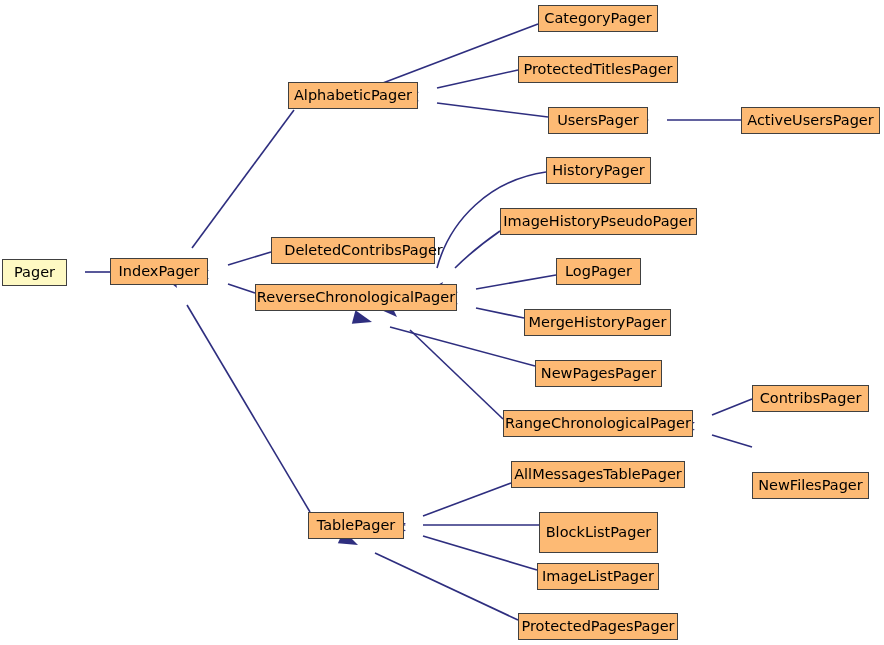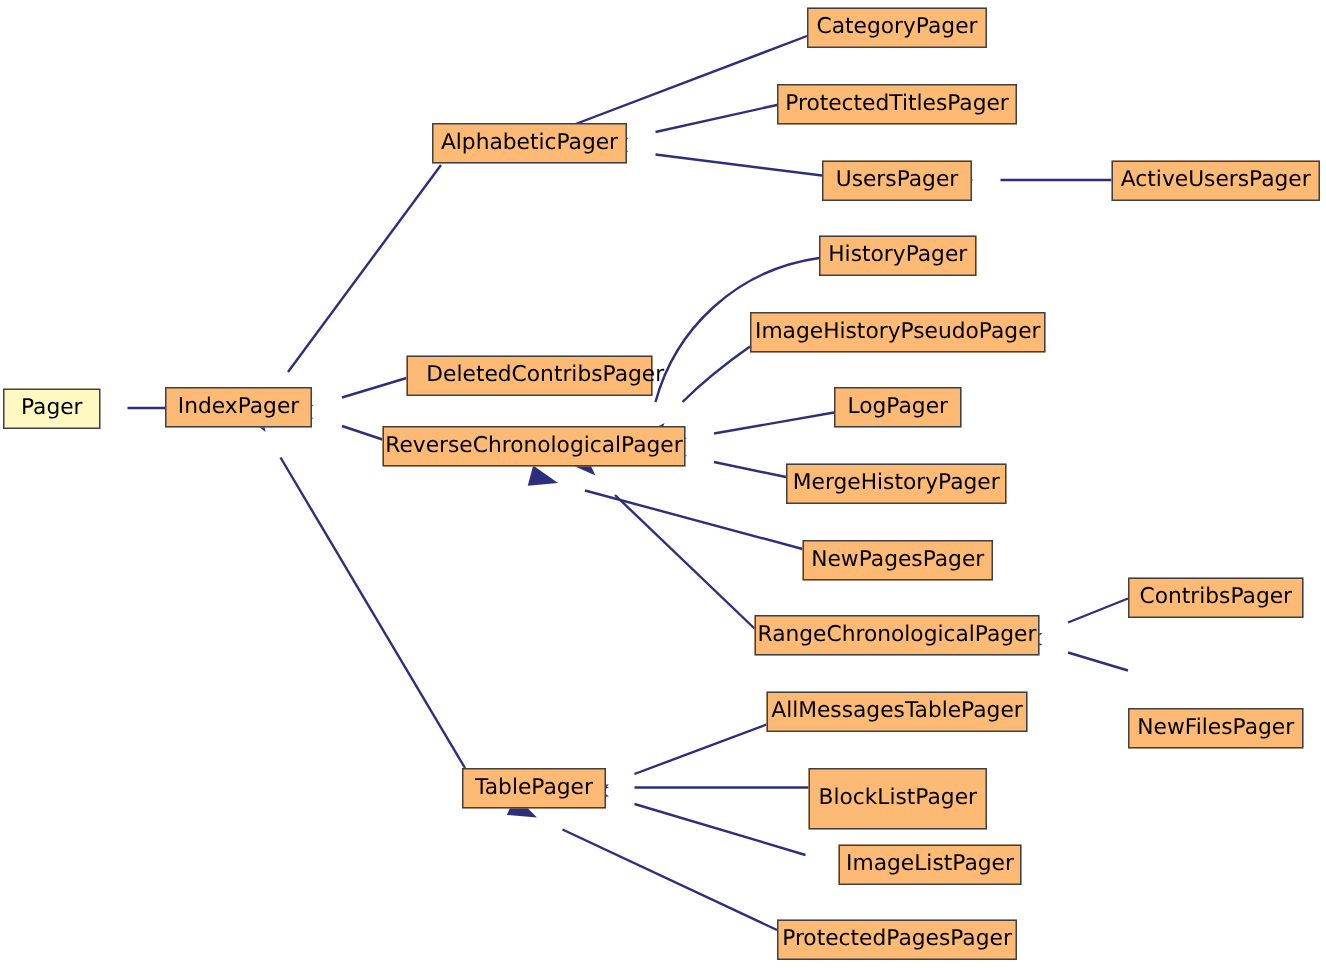--- a/index.html
+++ b/index.html
@@ -105,15 +105,15 @@
     <div class="node" style="left: 556px; top: 258px; width: 85px; height: 27px;">LogPager</div>
     <div class="node" style="left: 255px; top: 284px; width: 202px; height: 27px;">ReverseChronologicalPager</div>
     <div class="node" style="left: 524px; top: 309px; width: 147px; height: 27px;">MergeHistoryPager</div>
     <div class="node" style="left: 535px; top: 360px; width: 127px; height: 27px;">NewPagesPager</div>
     <div class="node" style="left: 752px; top: 385px; width: 117px; height: 27px;">ContribsPager</div>
     <div class="node" style="left: 503px; top: 410px; width: 190px; height: 27px;">RangeChronologicalPager</div>
     <div class="node" style="left: 752px; top: 436px; width: 117px; height: 27px; margin-top: 36px;">NewFilesPager</div>
     <div class="node" style="left: 511px; top: 461px; width: 174px; height: 27px;">AllMessagesTablePager</div>
     <div class="node" style="left: 308px; top: 512px; width: 96px; height: 27px;">TablePager</div>
     <div class="node" style="left: 539px; top: 512px; width: 119px; height: 41px;">BlockListPager</div>
-    <div class="node" style="left: 559px; top: 563px; width: 122px; height: 27px;">ImageListPager</div>
+    <div class="node" style="left: 537px; top: 563px; width: 122px; height: 27px;">ImageListPager</div>
     <div class="node" style="left: 518px; top: 613px; width: 160px; height: 27px;">ProtectedPagesPager</div>
   </div>
 
 </body></html>

